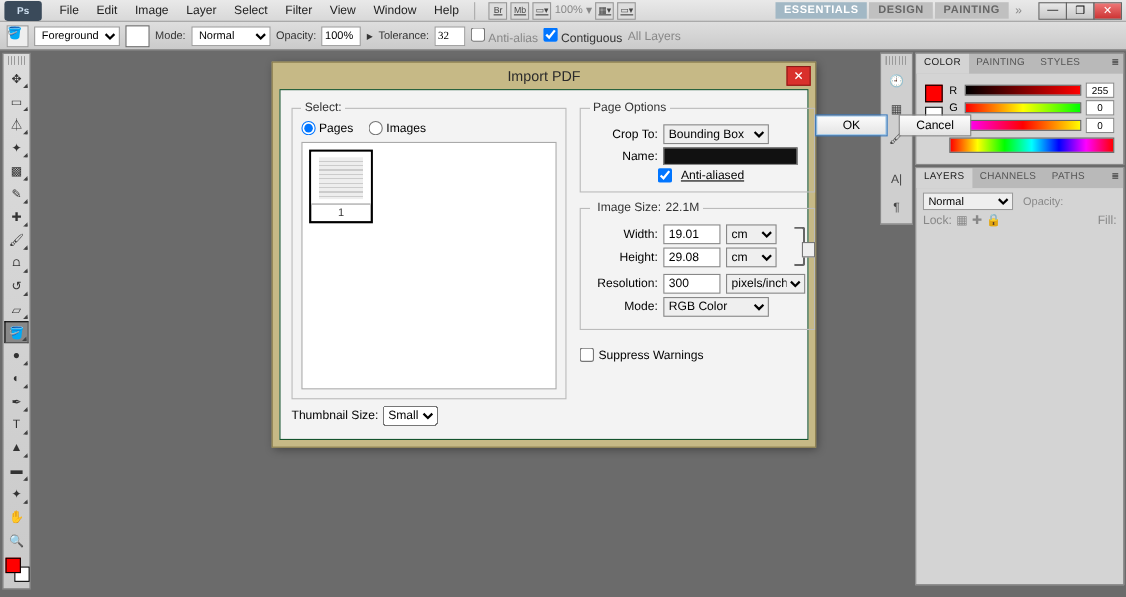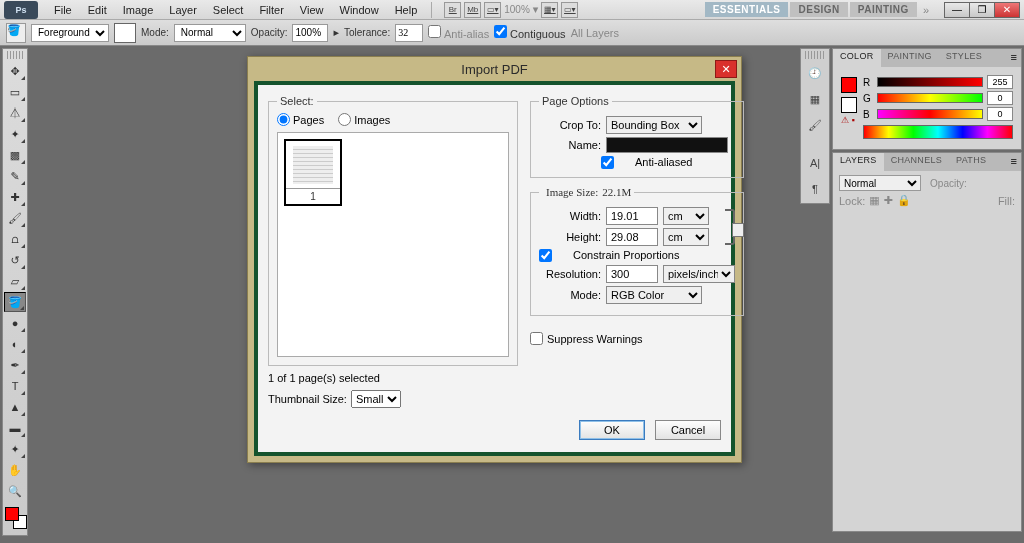--- a/index.html
+++ b/index.html
@@ -66,21 +66,21 @@
 .layers-body{padding:4px 6px 30px;}
 .layers-body select{width:82px;height:16px;font-size:10px;border:1px solid #999;}
 .layers-body .op{color:#888;font-size:10px;margin-left:6px;}
 .lockrow{display:flex;gap:4px;align-items:center;margin-top:3px;color:#888;font-size:10px;}
 
 
 .modal{position:absolute;left:247px;top:56px;width:495px;background:#c6b986;border:1px solid #8a7e4f;box-shadow:2px 2px 8px rgba(0,0,0,.4);}
 .modal .titlebar{height:24px;display:flex;align-items:center;justify-content:center;position:relative;}
 .modal .titlebar .ttl{font-size:13px;color:#2b2b2b;}
 .modal .titlebar .closebtn{position:absolute;right:4px;top:3px;width:22px;height:18px;background:#d9302c;color:#fff;display:flex;align-items:center;justify-content:center;border:1px solid #8b1a17;font-size:11px;}
-.modal .body{background:#f3f3f3;margin:0 6px 6px;padding:10px 10px 12px;border:4px solid #14532d;display:flex;flex-direction:column;}
+.modal .body{background:#f3f3f3;margin:0 6px 6px;padding:10px 10px 12px;border:1px solid #14532d;display:flex;flex-direction:row;}
 .cols{display:flex;gap:12px;}
 fieldset{border:1px solid #bbb;padding:6px 8px 8px;}
 legend{font-size:11px;color:#333;padding:0 3px;}
 .select-fs{width:250px;}
 .radios{display:flex;gap:14px;margin-bottom:6px;}
 .radios label{display:flex;align-items:center;gap:3px;font-size:11px;}
 .thumb-area{background:#fff;border:1px solid #aaa;height:225px;padding:6px;overflow:auto;}
 .thumb{width:58px;border:2px solid #000;display:inline-block;text-align:center;}
 .thumb .pg{height:48px;background:#fff;border-bottom:1px solid #999;display:flex;align-items:center;justify-content:center;}
 .thumb .pg .mini{width:40px;height:38px;background:repeating-linear-gradient(#eee,#eee 3px,#ccc 3px,#ccc 4px);}
@@ -90,22 +90,22 @@
 .thumbsize select{height:18px;font-size:11px;}
 .rightcol{flex:1;display:flex;flex-direction:column;gap:8px;}
 .po-row{display:flex;align-items:center;margin:3px 0;gap:5px;}
 .po-row .lbl{width:62px;text-align:right;font-size:11px;}
 .po-row input[type=text]{height:18px;border:1px solid #888;padding:0 4px;font-size:11px;width:122px;}
 .po-row select{height:18px;border:1px solid #888;font-size:11px;}
 .po-small input[type=text]{width:52px;}
 .po-small select{width:46px;}
 .link-brace{width:10px;border-right:2px solid #666;border-top:2px solid #666;border-bottom:2px solid #666;height:36px;margin-left:2px;border-radius:0 3px 3px 0;position:relative;}
 .link-brace::after{content:"";position:absolute;right:-11px;top:12px;width:10px;height:12px;border:1px solid #777;background:#eee;}
-.chk{display:flex;align-items:flex-start;gap:21px;font-size:11px;margin-left:62px;}
-.imgsize legend span{margin-left:4px;font-family:Liberation Serif, serif;}
+.chk{display:flex;align-items:center;gap:8px;font-size:11px;margin-left:62px;text-decoration:underline;}
+.imgsize legend span{margin-left:4px;}
 .suppress{display:flex;align-items:flex-end;gap:4px;font-size:11px;margin-top:8px;}
 .btnrow{display:flex;justify-content:flex-end;gap:10px;margin-top:12px;}
 .btn{width:66px;height:20px;border:1px solid #888;background:linear-gradient(#fdfdfd,#e3e3e3);font-size:11px;display:flex;align-items:center;justify-content:center;}
 .btn.primary{border:1px solid #3a7bbf;box-shadow:0 0 0 1px #8fc0e8 inset;}
 .redacted{background:#111;color:transparent;width:122px;height:16px;border:1px solid #888;}
 </style>
 </head>
 <body>
 
 <div class="menubar">
@@ -284,21 +284,20 @@
           </div>
           <div class="thumb-area">
             <div class="thumb">
               <div class="pg">
                   <div class="mini"></div>
                 </div>
               <div class="num">1</div>
             </div>
           </div>
         </fieldset>
-        <div class="paging">1 of 1 page(s) selected</div>
         <div class="thumbsize">
           <span>Thumbnail Size:</span>
           <select><option>Small</option></select>
         </div>
       </div>
 
       <div class="rightcol">
         <fieldset>
           <legend>Page Options</legend>
           <div class="po-row">
@@ -325,24 +324,20 @@
                 <select><option>cm</option></select>
               </div>
               <div class="po-row po-small">
                 <span class="lbl">Height:</span>
                 <input type="text" value="29.08" style="">
                 <select><option>cm</option></select>
               </div>
             </div>
             <div class="link-brace"></div>
           </div>
-          <label class="chk" style="margin-left:0">
-              <input type="checkbox" checked="" style=""> 
-              <span>Constrain Proportions</span>
-            </label>
           <div class="po-row po-small">
             <span class="lbl">Resolution:</span>
             <input type="text" value="300" style="">
             <select style="width:72px"><option>pixels/inch</option></select>
           </div>
           <div class="po-row">
             <span class="lbl">Mode:</span>
             <select style="width:96px"><option>RGB Color</option></select>
           </div>
         </fieldset>

